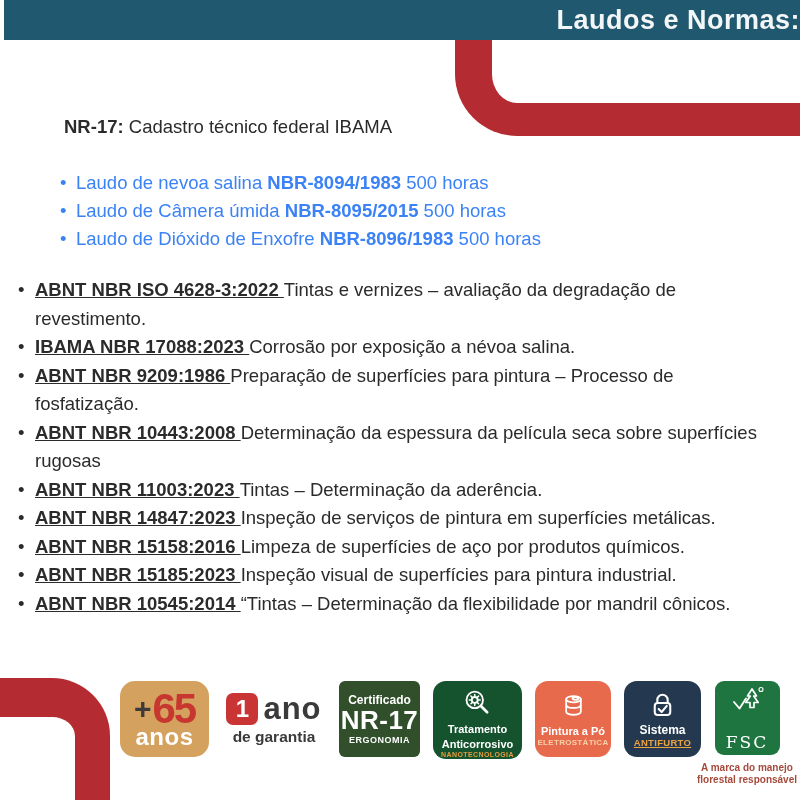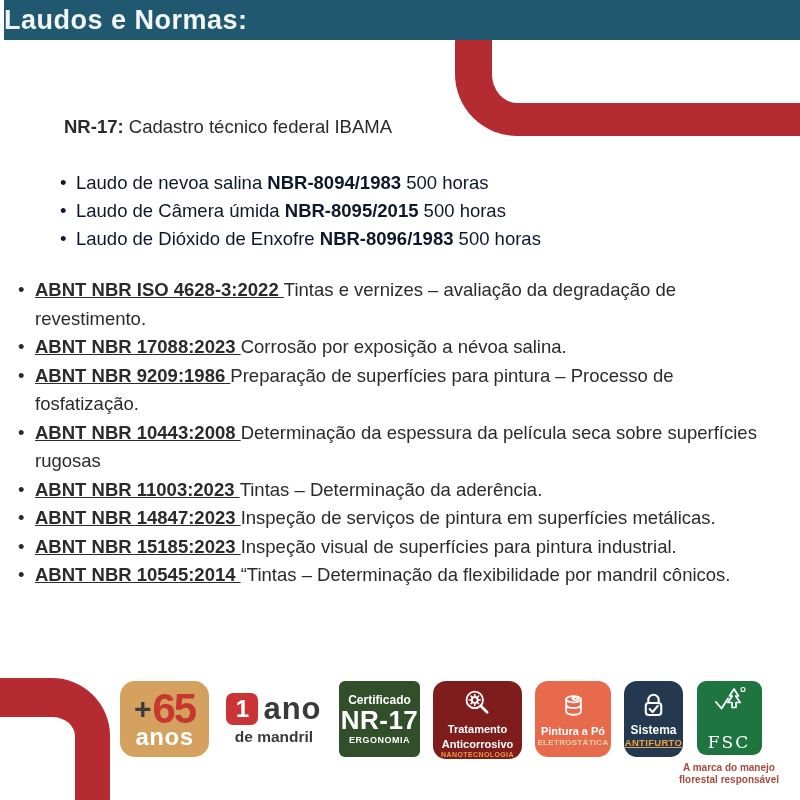--- a/index.html
+++ b/index.html
@@ -4,42 +4,42 @@
 <style>
   * { margin:0; padding:0; box-sizing:border-box; }
   html,body { background:#fff; }
   .page {
     position:relative; width:800px; height:800px; background:#ffffff;
     overflow:hidden; font-family:"Liberation Sans", sans-serif; color:#2e2e2e;
   }
   
   .header {
     position:absolute; top:0; left:4px; right:0; height:40px;
-    background:#20586f; display:flex; align-items:center; justify-content:flex-start;
+    background:#20586f; display:flex; align-items:center; justify-content:flex-end;
   }
   .header .title {
     color:#f2f6f7; font-size:27px; font-weight:bold; letter-spacing:.5px;
   }
   
   .deco-top {
     position:absolute; top:40px; left:455px; width:345px; height:96px;
     border-left:37px solid #b42c31; border-bottom:33px solid #b42c31;
     border-bottom-left-radius:62px;
   }
   .deco-bottom {
     position:absolute; bottom:0; left:0; width:110px; height:122px;
     border-top:39px solid #b42c31; border-right:35px solid #b42c31;
     border-top-right-radius:58px;
   }
   
   .intro { position:absolute; top:116px; left:64px; font-size:18.5px; color:#2b2b2b; }
   .intro .b { font-weight:bold;margin-top:28px; }
   
   .laudos { position:absolute; top:169px; left:60px; list-style:none; }
-  .laudos li { font-size:18.5px; line-height:28px; color:#0f172a; padding-left:16px; position:relative; }
+  .laudos li { font-size:18.5px; line-height:28px; color:#3b82f6; padding-left:16px; position:relative; }
   .laudos li::before { content:"•"; position:absolute; left:0; }
   .laudos .b { font-weight:bold; }
   
   .normas { position:absolute; top:276px; left:18px; width:762px; list-style:none; }
   .normas li { font-size:18.5px; line-height:28.5px; color:#2b2b2b; padding-left:17px; position:relative; }
   .normas li::before { content:"•"; position:absolute; left:0; }
   .normas .b { font-weight:bold;text-decoration:underline; }
   
   .badges {
     position:absolute; top:681px; left:120px; display:flex; gap:13px;
@@ -59,27 +59,27 @@
   .gar-one {
     width:32px; height:32px; background:#c93434; border-radius:7px; color:#fff;
     font-size:24px; font-weight:bold; display:flex; align-items:center; justify-content:center;
   }
   .gar-ano { color:#3a3a3a; font-size:31px; font-weight:bold; letter-spacing:1px; }
   .gar-sub { color:#3a3a3a; font-size:15.5px; font-weight:bold; margin-top:3px; }
   .badge-nr17 { width:81px; height:76px; background:#314f2a; border-radius:6px; color:#fff; }
   .nr17-top { font-size:12px; font-weight:bold; }
   .nr17-big { font-size:26px; font-weight:bold; line-height:1.05; letter-spacing:.5px; }
   .nr17-sub { font-size:9px; font-weight:bold; letter-spacing:.5px; }
-  .badge-anticorrosivo { width:89px; height:78px; background:#7f1d1d; border-radius:13px; color:#fff; padding-top:6px; }
+  .badge-anticorrosivo { width:89px; height:78px; background:#14532d; border-radius:13px; color:#fff; padding-top:6px; }
   .anti-l1 { font-size:11px; font-weight:bold; line-height:1.15; margin-top:2px; }
   .anti-sub { font-size:7px; font-weight:bold; color:#e99c3e; letter-spacing:.4px; margin-top:1px; }
   .badge-pintura { width:76px; height:76px; background:#e86a4c; border-radius:13px; color:#fff; }
   .pin-l1 { font-size:11px; font-weight:bold; margin-top:3px; }
   .pin-sub { font-size:8px; font-weight:bold; color:#f8d0a8; letter-spacing:.3px; margin-top:1px; }
-  .badge-antifurto { width:59px; height:76px; background:#24384f; border-radius:13px; color:#fff; }
+  .badge-antifurto { width:77px; height:76px; background:#24384f; border-radius:13px; color:#fff; }
   .saf-l1 { font-size:12px; font-weight:bold; margin-top:2px; }
   .saf-sub { font-size:9.5px; font-weight:bold; color:#eda33f; text-decoration:underline; letter-spacing:.3px;text-align:right; }
   .fsc-wrap { display:flex; flex-direction:column; align-items:center; width:66px; }
   .badge-fsc { width:65px; height:74px; background:#1f7540; border-radius:9px; color:#fff; }
   .fsc-label { font-family:"DejaVu Serif", serif; font-size:17px; letter-spacing:2px; margin-top:17px; }
   .fsc-tagline {
     margin-top:7px; width:120px; font-size:10px; line-height:1.2; text-align:center;
     color:#a54a3c; font-weight:bold;
   }
   .icon { display:block; }
@@ -99,45 +99,46 @@
   <p class="intro"><span class="b">NR-17: </span><span>Cadastro técnico federal IBAMA</span></p>
 
   <ul class="laudos">
     <li><span>Laudo de nevoa salina </span><span class="b">NBR-8094/1983</span><span> 500 horas</span></li>
     <li><span>Laudo de Câmera úmida </span><span class="b">NBR-8095/2015</span><span> 500 horas</span></li>
     <li><span>Laudo de Dióxido de Enxofre </span><span class="b">NBR-8096/1983</span><span> 500 horas</span></li>
   </ul>
 
   <ul class="normas">
     <li><span class="b">ABNT NBR ISO 4628-3:2022 </span><span>Tintas e vernizes – avaliação da degradação de revestimento.</span></li>
-    <li><span class="b">ABNT NBR 17088:2023 </span><span>Corrosão por exposição a névoa salina.</span></li>
+    <li><span class="b">IBAMA NBR 17088:2023 </span><span>Corrosão por exposição a névoa salina.</span></li>
     <li><span class="b">ABNT NBR 9209:1986 </span><span>Preparação de superfícies para pintura – Processo de fosfatização.</span></li>
     <li><span class="b">ABNT NBR 10443:2008 </span><span>Determinação da espessura da película seca sobre superfícies rugosas</span></li>
     <li><span class="b">ABNT NBR 11003:2023 </span><span>Tintas – Determinação da aderência.</span></li>
     <li><span class="b">ABNT NBR 14847:2023 </span><span>Inspeção de serviços de pintura em superfícies metálicas.</span></li>
+    <li><span class="b">ABNT NBR 15158:2016 </span><span>Limpeza de superfícies de aço por produtos químicos.</span></li>
     <li><span class="b">ABNT NBR 15185:2023 </span><span>Inspeção visual de superfícies para pintura industrial.</span></li>
     <li><span class="b">ABNT NBR 10545:2014 </span><span>“Tintas – Determinação da flexibilidade por mandril cônicos.</span></li>
   </ul>
 
   <div class="badges">
 
     <div class="badge badge-anos">
       <div class="anos-top">
         <span class="anos-plus">+</span>
         <span class="anos-65">65</span>
       </div>
       <div class="anos-label">anos</div>
     </div>
 
     <div class="badge badge-garantia">
       <div class="gar-top">
         <span class="gar-one">1</span>
         <span class="gar-ano">ano</span>
       </div>
-      <div class="gar-sub">de mandril</div>
+      <div class="gar-sub">de garantia</div>
     </div>
 
     <div class="badge badge-nr17">
       <div class="nr17-top">Certificado</div>
       <div class="nr17-big">NR-17</div>
       <div class="nr17-sub">ERGONOMIA</div>
     </div>
 
     <div class="badge badge-anticorrosivo">
       <svg class="icon" viewBox="0 0 36 36" width="33" height="33">

